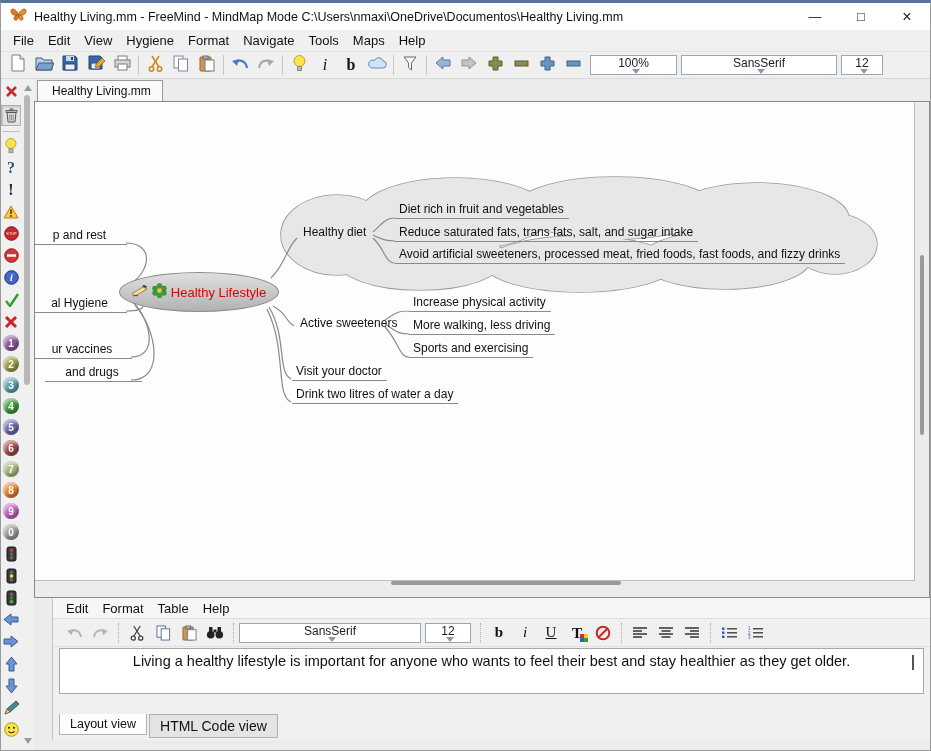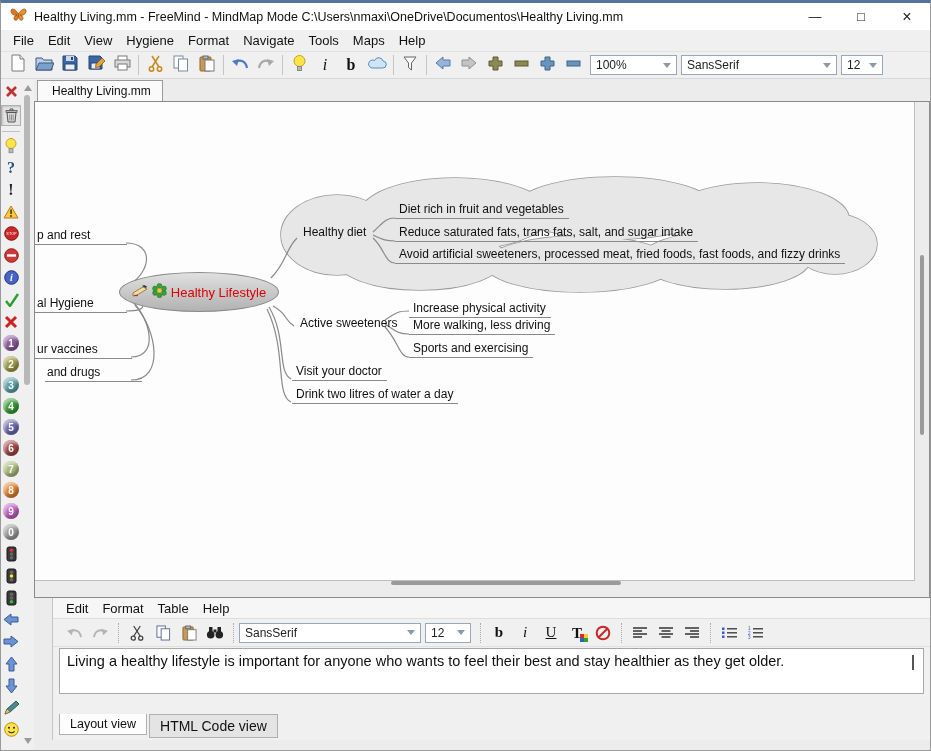--- a/index.html
+++ b/index.html
@@ -1,36 +1,36 @@
 <!DOCTYPE html>
 <html><head>
 <meta charset="utf-8">
 <style>
   *{box-sizing:border-box;margin:0;padding:0;}
   html,body{width:931px;height:751px;}
   body{font-family:"Liberation Sans",sans-serif;background:#ececec;overflow:hidden;}
-  .app{width:931px;height:751px;display:flex;flex-direction:column;border:1px solid #9a9a9a;border-top:3px solid #54739a;background:#14b8a6;}
+  .app{width:931px;height:751px;display:flex;flex-direction:column;border:1px solid #9a9a9a;border-top:3px solid #54739a;background:#14b8a6;text-align:center;}
 
   
   .titlebar{height:27px;background:#fff;display:flex;align-items:center;padding-left:9px;flex:0 0 auto;}
   .titlebar .apptitle{font-size:12.5px;color:#111;margin-left:7px;white-space:nowrap;}
   .titlebar .spacer{flex:1;}
   .wctl{width:46px;height:27px;display:flex;align-items:center;justify-content:center;font-size:13px;color:#222;}
 
   
   .menubar{height:22px;background:#f0f0f0;display:flex;align-items:center;padding-left:5px;font-size:13px;color:#111;flex:0 0 auto;border-bottom:1px solid #e2e2e2;}
   .menubar .mitem{padding:2px 7px;}
 
   
   .toolbar{height:27px;background:#f0f0f0;display:flex;align-items:center;padding-left:4px;flex:0 0 auto;border-bottom:1px solid #d8d8d8;}
   .tbtn{width:26px;height:24px;display:flex;align-items:center;justify-content:center;}
   .tsep{width:1px;height:20px;background:#c6c6c6;margin:0 3px;}
   .glyph-i{font-family:"Liberation Serif",serif;font-style:italic;font-size:16px;color:#111;}
   .glyph-b{font-family:"Liberation Serif",serif;font-weight:bold;font-size:16px;color:#111;}
-  .combo{display:flex;align-items:center;background:#fff;border:1px solid #98a8b8;height:20px;padding:0 5px;font-size:12px;color:#222;margin-right:4px;}
+  .combo{display:flex;align-items:center;background:#fff;border:1px solid #98a8b8;height:20px;padding:0 5px;font-size:12px;color:#222;margin-right:4px;flex-direction:column;}
   .combo .ctext{flex:1;white-space:nowrap;overflow:hidden;}
   .chev{width:0;height:0;border-left:4px solid transparent;border-right:4px solid transparent;border-top:5px solid #8a9aa8;margin-left:4px;}
 
   
   .bodyrow{flex:1;display:flex;min-height:0;}
   
   .sidebar{width:33px;display:flex;flex:0 0 auto;background:#f0f0f0;}
   .sideicons{width:20px;display:flex;flex-direction:column;align-items:center;padding-top:4px;gap:5px;overflow:hidden;}
   .sicon{width:18px;height:17px;display:flex;align-items:center;justify-content:center;flex:0 0 auto;}
   .sicon.boxed{border:1px solid #b0b0b0;background:#e4e4e4;box-shadow:inset 1px 1px 2px rgba(0,0,0,.15);width:20px;height:21px;}
@@ -465,21 +465,21 @@
           <div class="mnode lcut" style="left:0;top:127px;width:92px;">p and rest</div>
           <div class="mnode lcut" style="left:0;top:195px;width:92px;">al Hygiene</div>
           <div class="mnode lcut" style="left:0;top:241px;width:97px;">ur vaccines</div>
           <div class="mnode lcut" style="left:10px;top:264px;width:97px;">and drugs</div>
 
           <div class="mnode plain" style="left:264px;top:124px;">Healthy diet</div>
           <div class="mnode" style="left:360px;top:101px;">Diet rich in fruit and vegetables</div>
           <div class="mnode" style="left:360px;top:124px;">Reduce saturated fats, trans fats, salt, and sugar intake</div>
           <div class="mnode" style="left:360px;top:146px;">Avoid artificial sweeteners, processed meat, fried foods, fast foods, and fizzy drinks</div>
           <div class="mnode plain" style="left:261px;top:215px;">Active sweeteners</div>
-          <div class="mnode" style="left:374px;top:200px;">Increase physical activity</div>
+          <div class="mnode" style="left:374px;top:194px;">Increase physical activity</div>
           <div class="mnode" style="left:374px;top:217px;">More walking, less driving</div>
           <div class="mnode" style="left:374px;top:240px;">Sports and exercising</div>
           <div class="mnode" style="left:257px;top:263px;">Visit your doctor</div>
           <div class="mnode" style="left:257px;top:286px;">Drink two litres of water a day</div>
         </div>
         <div class="hthumb"></div>
         <div class="vthumb"></div>
       </div>
 
       <div class="editor">

